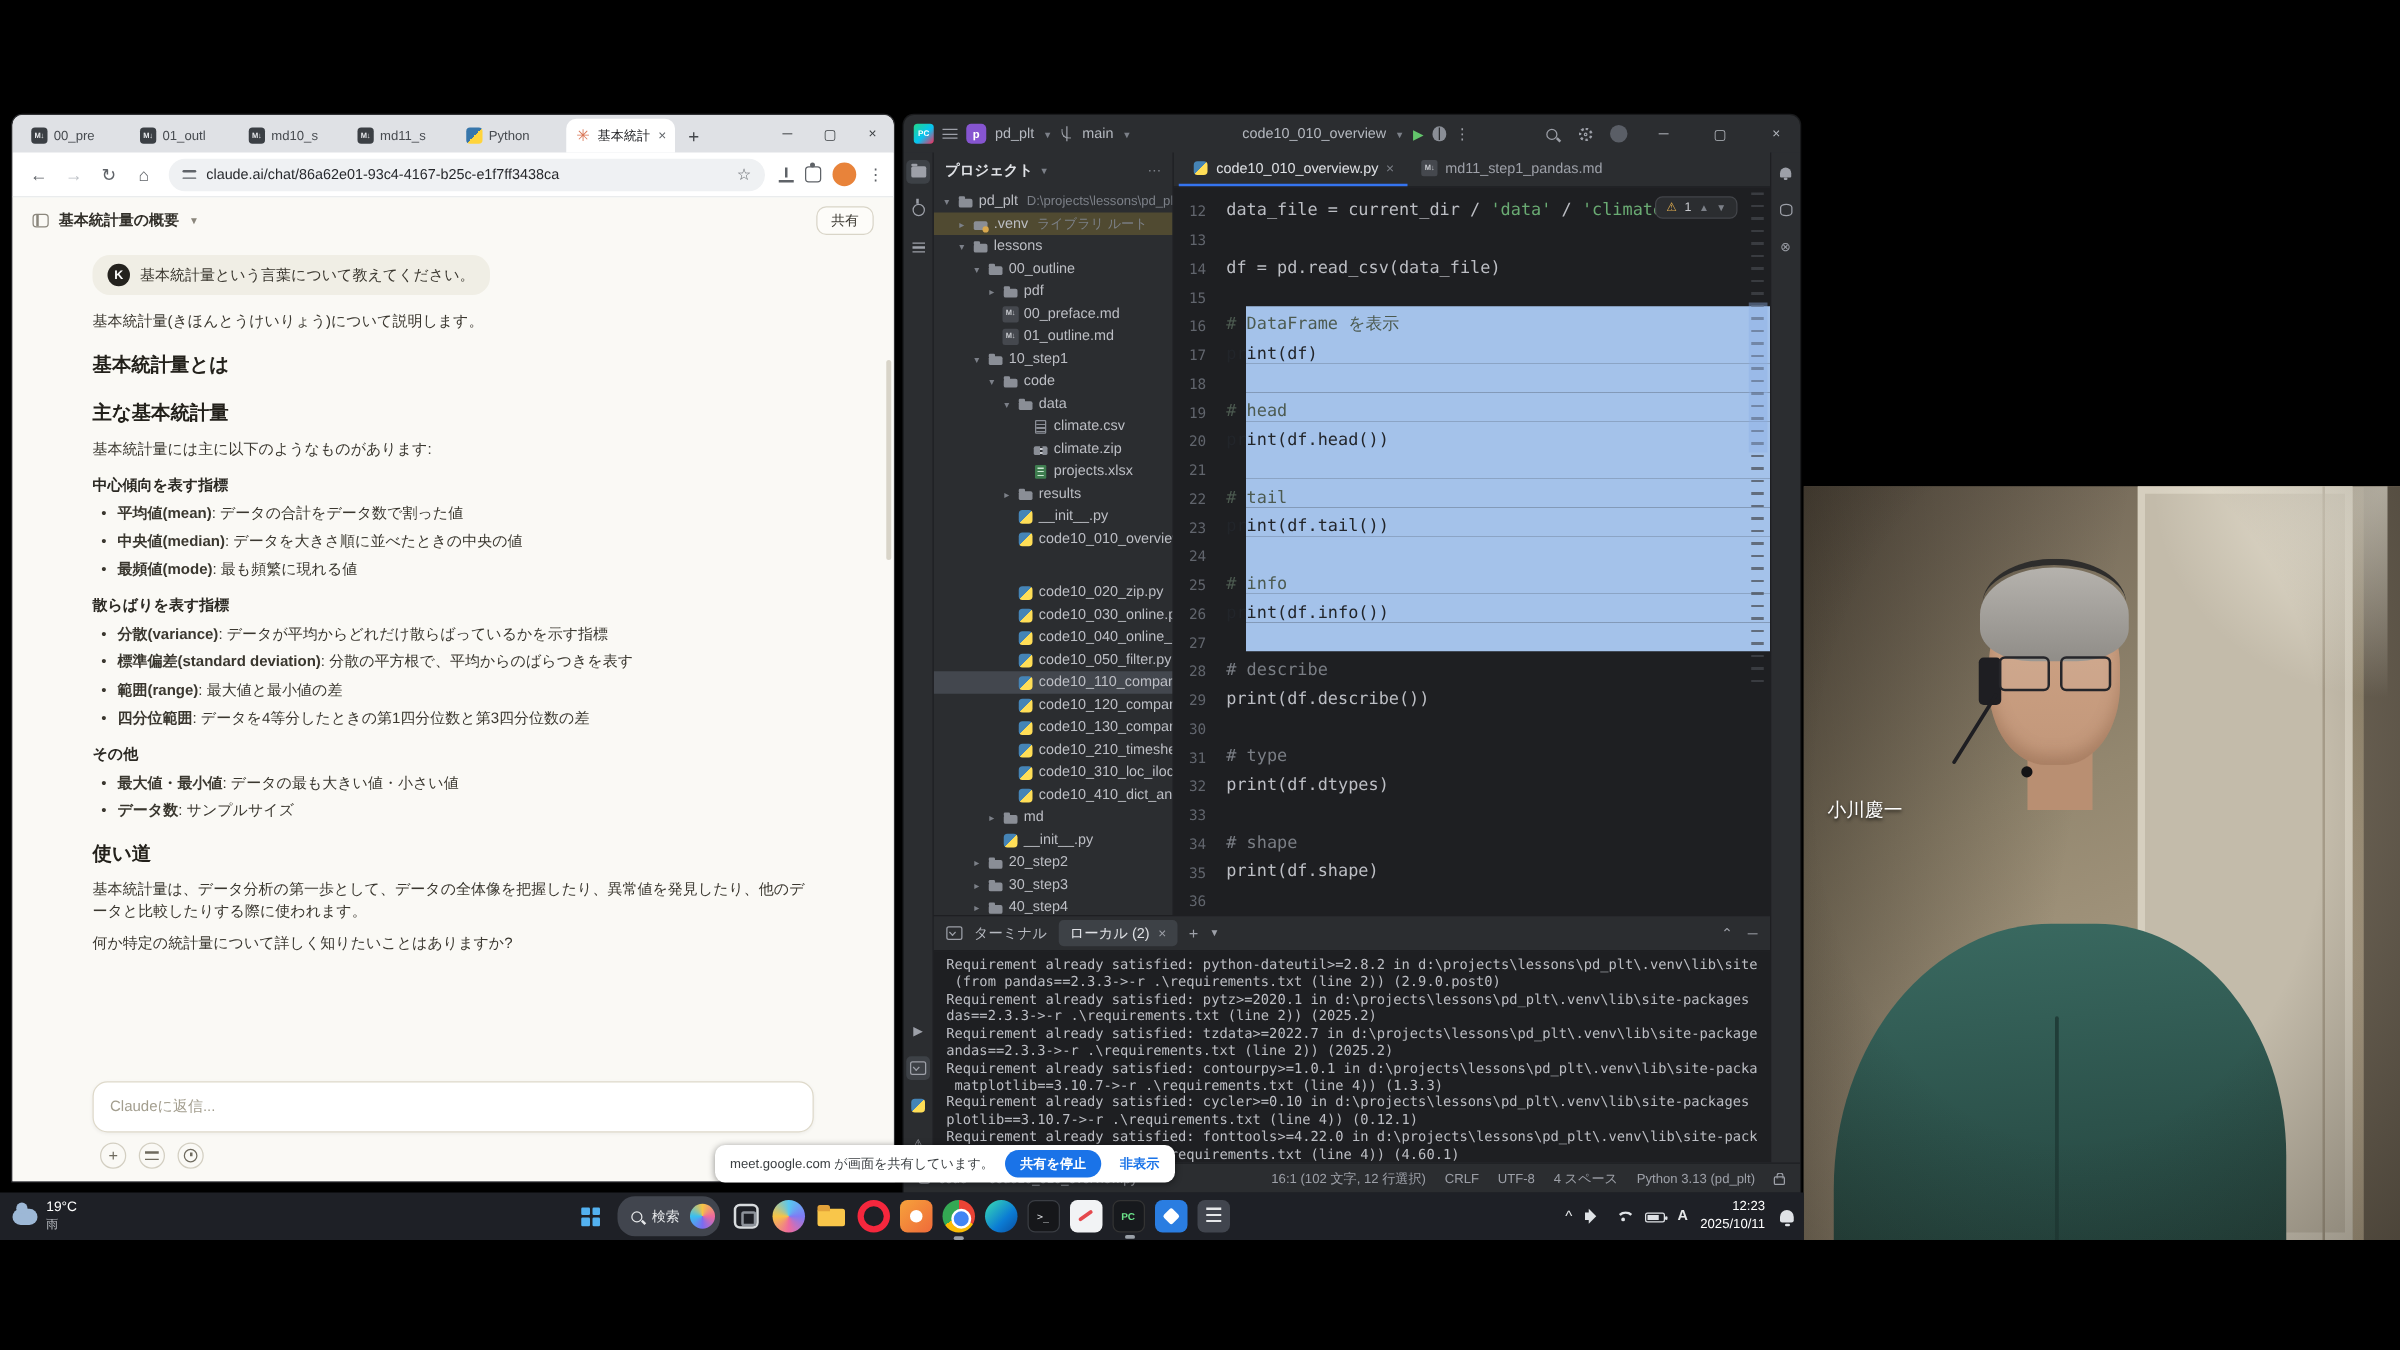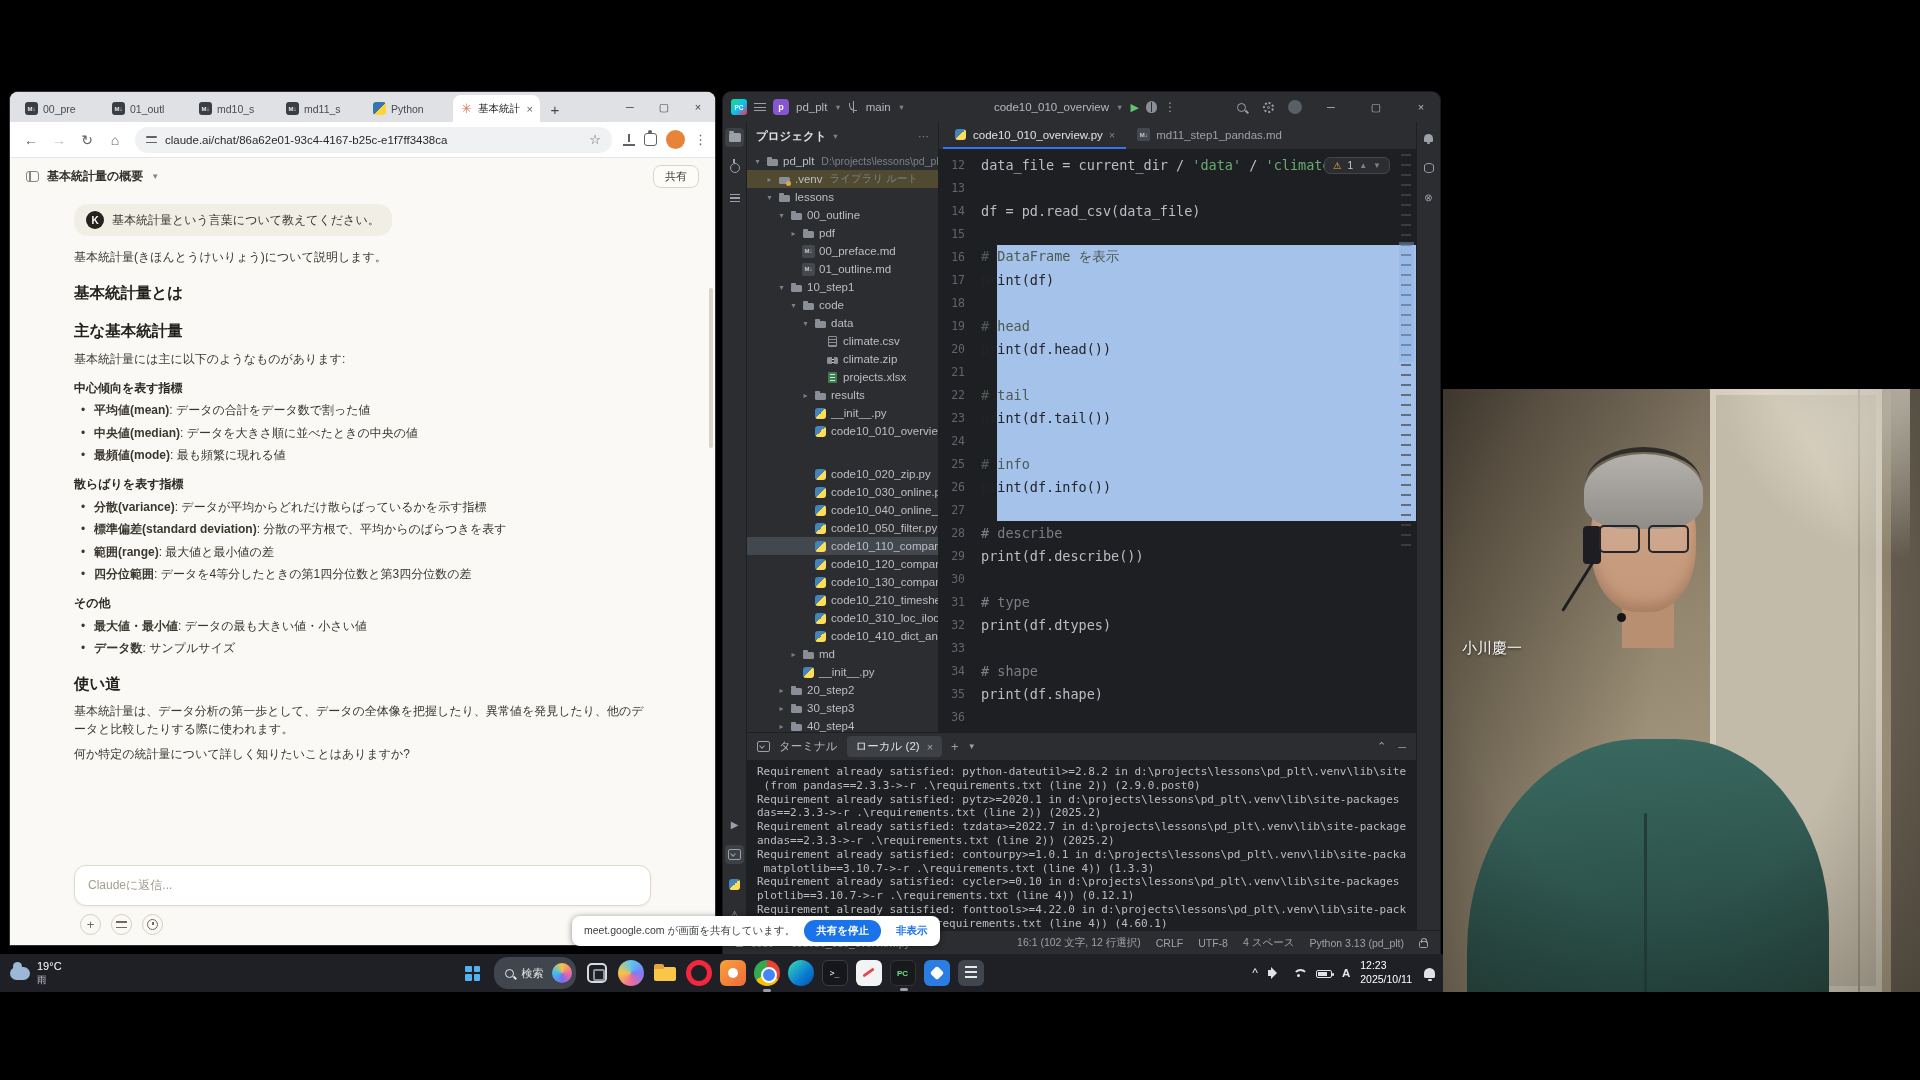--- a/index.html
+++ b/index.html
@@ -129,21 +129,21 @@
 .fi-zip::before{content:'';position:absolute;left:1px;top:4px;width:11px;height:7px;background:#8a8e96;border-radius:1.5px}
 .fi-zip::after{content:'';position:absolute;left:6px;top:4px;width:1.5px;height:7px;background:repeating-linear-gradient(to bottom,#2b2d30 0 1.5px,#c9ccd1 1.5px 3px)}
 .fi-xlsx::before{content:'';position:absolute;inset:1px 2px;border-radius:1px;background:#3e7d4f}
 .fi-xlsx::after{content:'';position:absolute;inset:3px 4px;background:repeating-linear-gradient(to bottom,#cde8d4 0 1px,transparent 1px 3px)}
 .edcol{flex:1;display:flex;flex-direction:column;min-width:0}
 .edtabs{height:28px;display:flex;align-items:stretch;padding-left:4px;border-bottom:1px solid #1e1f22;flex:none}
 .edtab{display:flex;align-items:center;gap:6px;padding:0 11px;font-size:11.5px;color:#9da0a8;border-bottom:2px solid transparent}
 .edtab.active{color:#dfe1e5;border-bottom-color:#3574f0}
 .edtab .x{font-size:11px;color:#7c8088}
 .editor{flex:1;background:#1e1f22;position:relative;overflow:hidden;padding-top:3px}
-.cline{display:flex;height:23px;align-items:center}
+.cline{display:flex;height:23px;align-items:flex-end}
 .cline.sel{background:linear-gradient(to right,transparent 0 58px,#a4c2ea 58px)}
 .lno{width:42px;text-align:right;color:#61656d;font-size:11.5px;padding-right:16px;flex:none;font-family:"DejaVu Sans Mono",monospace}
 .ctext{font-size:13.5px;white-space:pre;color:#bcbec4;font-family:"DejaVu Sans Mono",monospace}
 .cmt{color:#7a7e85;}
 .str{color:#6aab73}
 .cline.sel .ctext{color:#22252a}
 .cline.sel .cmt{color:#4c5a50}
 .inspect{position:absolute;top:7px;right:26px;display:flex;align-items:center;gap:6px;background:#2b2d30;border:1px solid #43454a;border-radius:6px;padding:2px 8px;font-size:10px;color:#c8cacf}
 .wtri{color:#d9a84e;font-size:9.5px}
 .ichev{color:#7c8088;font-size:8px}
@@ -218,21 +218,21 @@
 .caret{font-size:12px;color:#e6e8ea}
 .tico{width:14px;height:12px;position:relative}
 .spk::before{content:'';position:absolute;left:0;top:3px;width:4px;height:6px;background:#dfe2e6}
 .spk::after{content:'';position:absolute;left:3px;top:0;border:6px solid transparent;border-right-color:#dfe2e6;transform:rotate(180deg)}
 .wifi::before{content:'';position:absolute;left:1px;top:2px;width:11px;height:11px;border:2px solid #dfe2e6;border-radius:50%;clip-path:polygon(50% 50%,0 0,100% 0)}
 .wifi::after{content:'';position:absolute;left:5.5px;top:7px;width:3px;height:3px;border-radius:50%;background:#dfe2e6}
 .batt{width:16px;height:8px;border:1.3px solid #dfe2e6;border-radius:2px;position:relative;margin-top:2px}
 .batt::before{content:'';position:absolute;left:1px;top:1px;bottom:1px;width:9px;background:#dfe2e6}
 .batt::after{content:'';position:absolute;right:-3.5px;top:1.5px;width:2px;height:3px;background:#dfe2e6;border-radius:1px}
 .ime{font-size:11.5px;font-weight:bold}
-.clockcol{text-align:left;font-size:10.5px;line-height:1.3;color:#fff}
+.clockcol{text-align:right;font-size:10.5px;line-height:1.3;color:#fff}
 .belli{width:11px;height:10px;background:#dfe2e6;border-radius:6px 6px 2px 2px;position:relative;margin-left:2px}
 .belli::after{content:'';position:absolute;left:3.5px;bottom:-3px;width:4px;height:2.5px;border-radius:2px;background:#dfe2e6}
 
 
 #webcam{position:absolute;left:1443px;top:389px;width:477px;height:603px;background:linear-gradient(160deg,#6e6354 0%,#93876f 40%,#a89a82 70%,#b0a289 100%);overflow:hidden;z-index:30}
 .door{position:absolute;left:56%;top:0;width:36%;height:100%;background:#c3bbaa;box-shadow:inset 0 0 0 6px #d6cfbf}
 .doorline{position:absolute;left:87%;top:0;width:2px;height:100%;background:#a59b88}
 .wallright{position:absolute;right:0;top:0;width:6%;height:100%;background:#6a6153}
 .glow{position:absolute;right:2%;top:0;width:45%;height:32%;background:radial-gradient(ellipse at top right,rgba(255,250,235,.75),transparent 62%)}
 .shade-left{position:absolute;inset:0;background:linear-gradient(100deg,rgba(35,30,23,.55),transparent 45%)}

